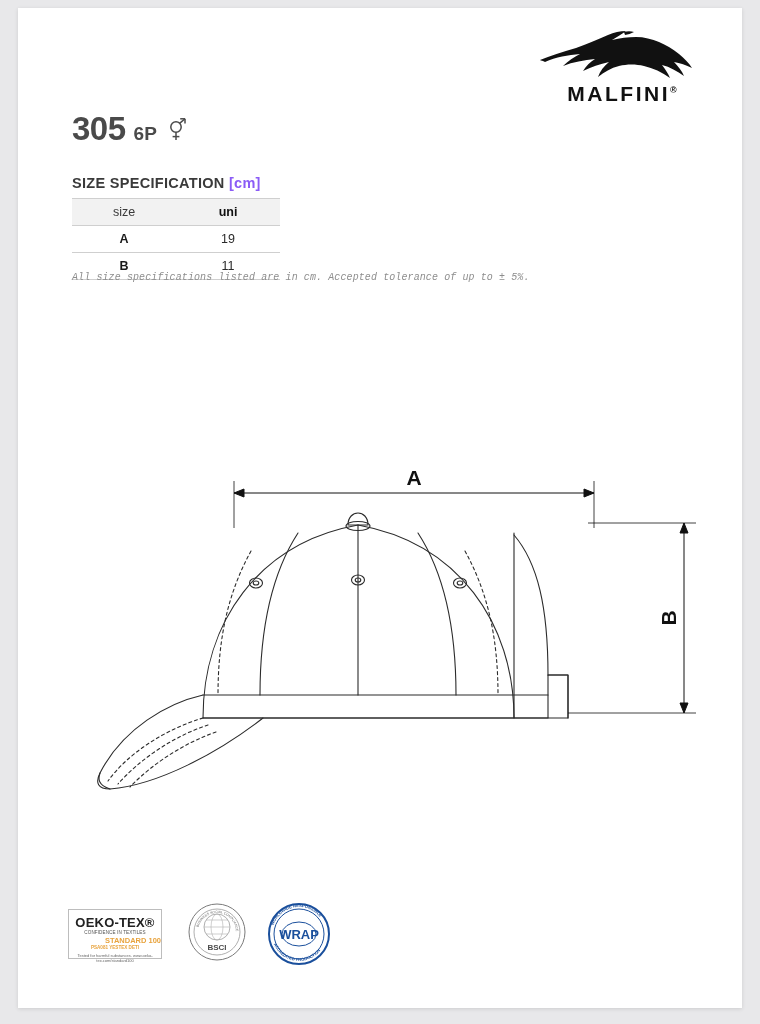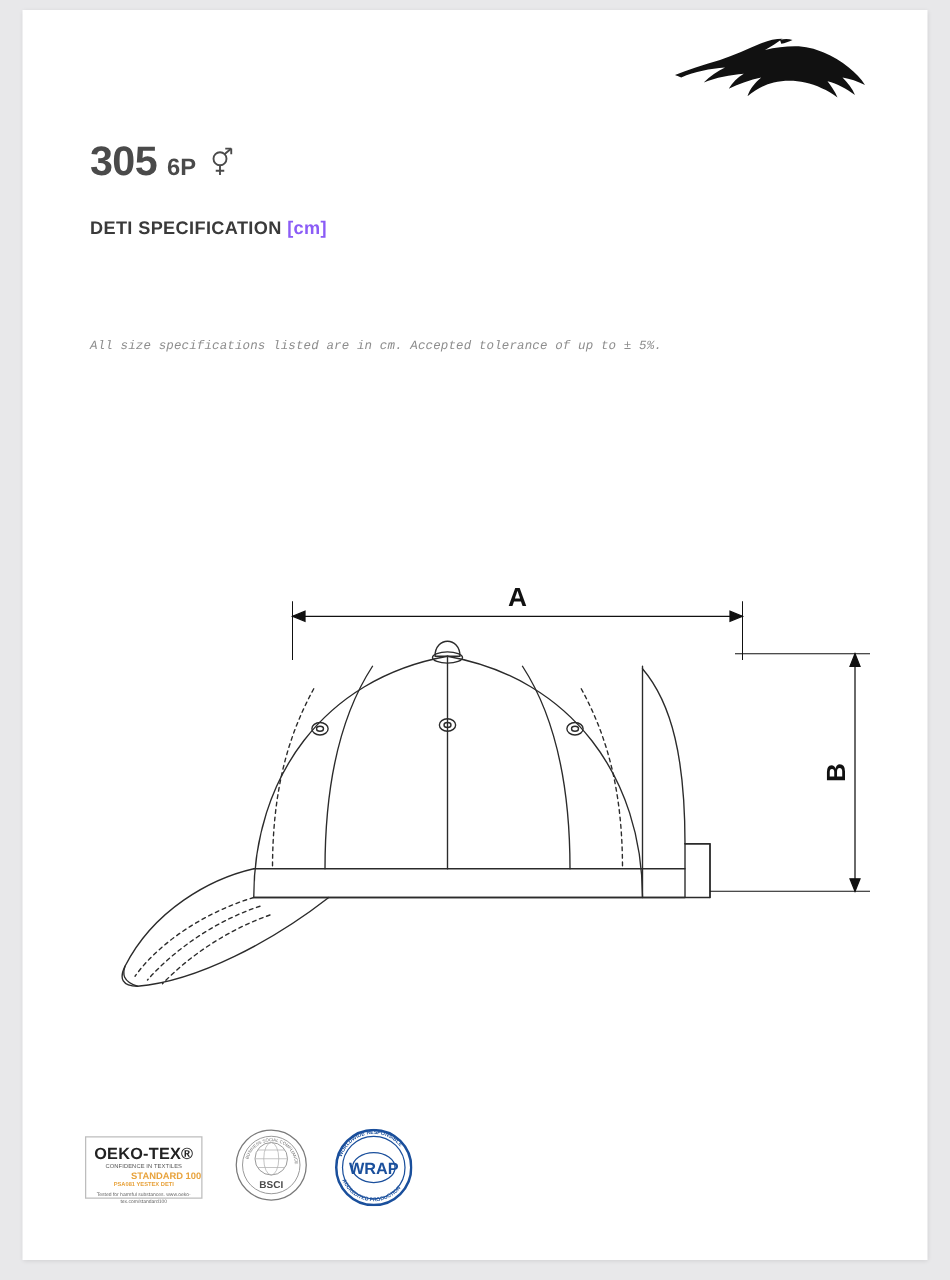--- a/index.html
+++ b/index.html
@@ -192,41 +192,60 @@
 <body>
 
 <div id="page">
   <div class="sheet">
 
     <div class="logo">
       <svg width="180" height="60" viewBox="0 0 180 60">
         <path fill="#111111" d="M8,34 C18,30 30,26 44,22 C56,18 66,13 76,9 C82,6.5 88,5 94,5 C90,8 85,11 80,14 C88,12 96,11 104,11 C112,11 120,13 127,16 C134,19 141,23 147,28 C152,32 157,37 160,42 C154,39 148,37 142,36 C146,40 150,45 152,50 C145,45 138,41 130,39 C133,43 136,47 138,52 C130,46 121,42 112,40 C104,38 95,38 87,40 C79,42 72,46 66,51 C68,45 72,40 77,36 C68,38 59,41 51,45 C54,40 58,36 63,33 C52,34 41,36 31,40 C36,35 42,31 48,28 C36,29 24,31 13,36 C11,35 9,34.6 8,34 Z"></path>
         <path fill="#111111" d="M92,6 C95,5 99,5 102,6 C99,7.5 96,8.5 93,9 Z"></path>
       </svg>
+      <div class="logo-word"><span>MALFINI</span><sup>®</sup></div>
     </div>
 
     <div class="title-row">
       <span class="title-code">305</span>
       <span class="title-sub">6P</span>
       <span class="gender-icon">
         <svg width="20" height="24" viewBox="0 0 20 24">
           <circle cx="9" cy="9" r="5.2" fill="none" stroke="#4a4a4a" stroke-width="1.5"></circle>
           <line x1="9" y1="14.2" x2="9" y2="22" stroke="#4a4a4a" stroke-width="1.5"></line>
           <line x1="5.6" y1="18.6" x2="12.4" y2="18.6" stroke="#4a4a4a" stroke-width="1.5"></line>
           <line x1="12.6" y1="5.4" x2="18" y2="0.8" stroke="#4a4a4a" stroke-width="1.5"></line>
           <line x1="18" y1="0.8" x2="13.2" y2="0.8" stroke="#4a4a4a" stroke-width="1.5"></line>
           <line x1="18" y1="0.8" x2="18" y2="5.4" stroke="#4a4a4a" stroke-width="1.5"></line>
         </svg>
       </span>
     </div>
 
     <div class="spec-head">
-      <span>DETI SPECIFICATION</span> <span class="unit">[cm]</span>
-    </div>
-
+      <span>SIZE SPECIFICATION</span> <span class="unit">[cm]</span>
+    </div>
+
+    <table class="spec-table">
+      <thead>
+        <tr>
+          <th>size</th>
+          <th class="val">uni</th>
+        </tr>
+      </thead>
+      <tbody>
+        <tr>
+          <td class="lbl">A</td>
+          <td class="val">19</td>
+        </tr>
+        <tr>
+          <td class="lbl">B</td>
+          <td class="val">11</td>
+        </tr>
+      </tbody>
+    </table>
 
     <div class="spec-note">All size specifications listed are in cm. Accepted tolerance of up to ± 5%.</div>
 
     <div class="drawing">
       <svg width="664" height="400" viewBox="0 0 664 400">
         <g fill="none" stroke="#2b2b2b" stroke-width="1.1" stroke-linejoin="round" stroke-linecap="round">
 
           <path d="M155,285 C155,190 210,110 310,92 C410,110 466,190 466,285 Z"></path>
 
           <path d="M466,100 L466,285 L500,285 L500,242 L520,242 L520,285 L466,285"></path>

